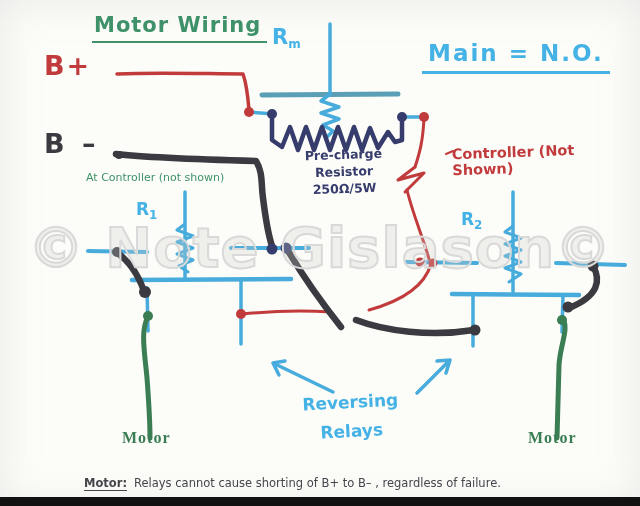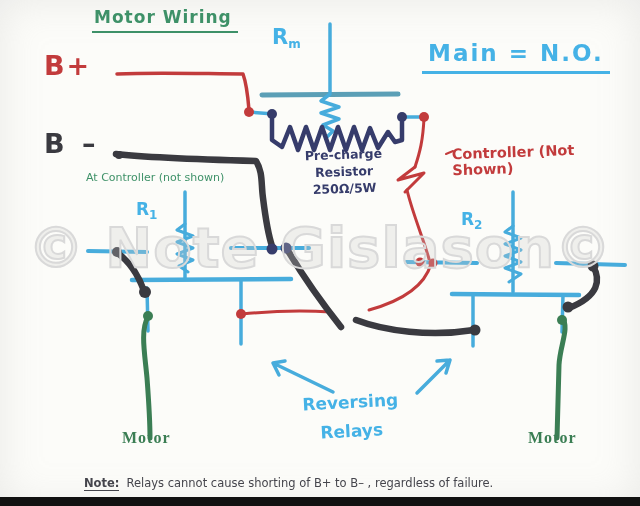--- a/index.html
+++ b/index.html
@@ -15,21 +15,21 @@
 
   
   .s-red{stroke:var(--red);}      .f-red{fill:var(--red);}
   .s-navy{stroke:var(--navy);}    .f-navy{fill:var(--navy);}
   .s-blk{stroke:var(--blk);}      .f-blk{fill:var(--blk);}
   .s-cyan{stroke:var(--cyan);}    .f-green{fill:var(--greenw);}
   .s-teal{stroke:var(--teal);}
   .s-green{stroke:var(--greenw);}
 
   .title{
-    left:92px;top:7px;font-size:17px;letter-spacing:1px;
+    left:92px;top:13px;font-size:21px;letter-spacing:1px;
     color:var(--greent);border-bottom:2px solid var(--greent);
     padding:0 6px 4px 2px;font-weight:bold;
   }
   .main-label{
     left:422px;top:8px;font-size:23px;letter-spacing:2px;
     color:var(--cyantext);border-bottom:3px solid var(--cyantext);
     padding:0 6px 5px 6px;font-weight:bold;margin-top:32px;
   }
   .rm{left:272px;top:25px;font-size:21px;color:var(--cyantext);font-weight:bold;}
   .sub{font-size:12px;vertical-align:-4px;}
@@ -159,16 +159,16 @@
   <div class="abs watermark">© Note Gislason©</div>
 
   <div class="abs reversing">
     <div>Reversing</div>
     <div>Relays</div>
   </div>
 
   <div class="abs motor motor-left">Motor</div>
   <div class="abs motor motor-right">Motor</div>
 
-  <div class="abs note"><span class="nlabel">Note:</span><span>Relays cannot cause shorting of B+ to B– , regardless of failure.</span></div>
+  <div class="abs note"><span class="nlabel">Motor:</span><span>Relays cannot cause shorting of B+ to B– , regardless of failure.</span></div>
 
   <div class="abs bottombar"></div>
 </div>
 
 </body></html>

